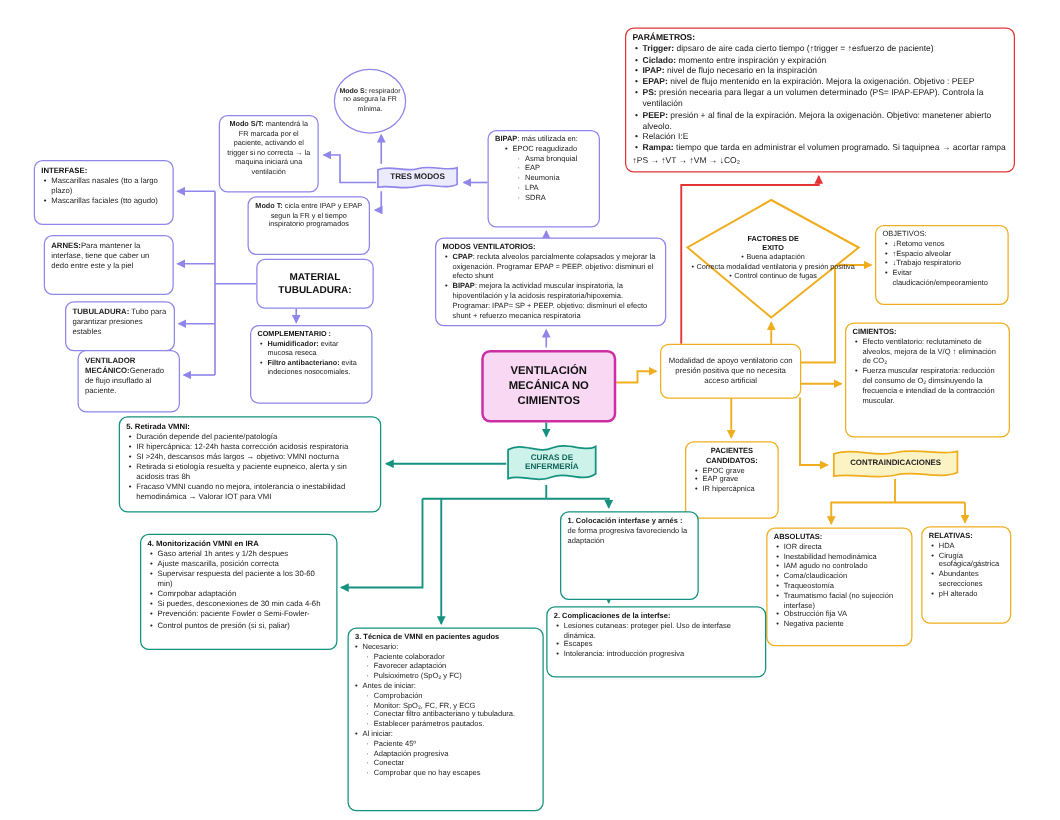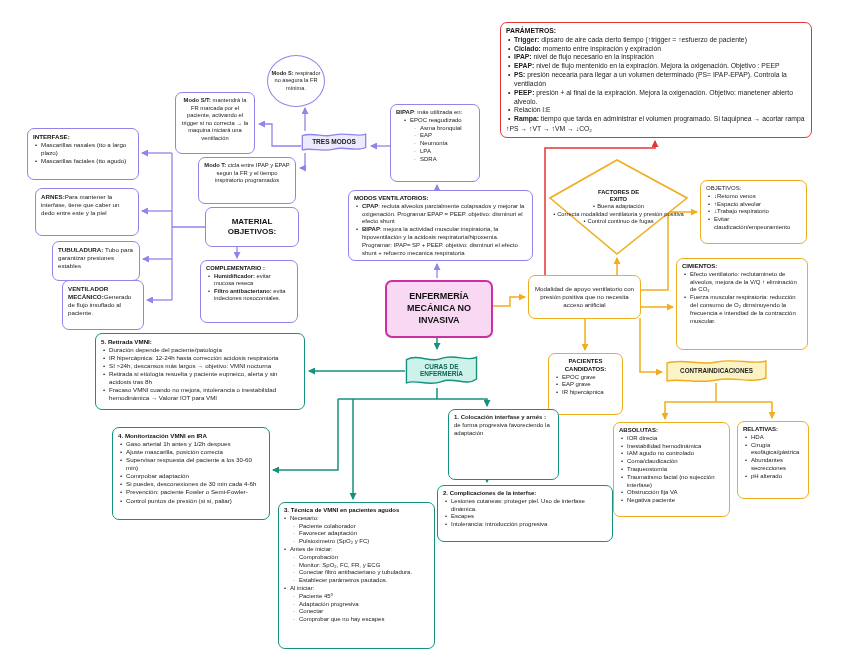--- a/index.html
+++ b/index.html
@@ -146,21 +146,21 @@
 
   <div class="box b-purple" style="left:348px;top:190px;width:185px;height:71px;">
     <span class="bold">MODOS VENTILATORIOS:</span>
     <ul>
         <li><b>CPAP</b><span>: recluta alveolos parcialmente colapsados y mejorar la oxigenación. Programar EPAP = PEEP. objetivo: disminuri el efecto shunt</span></li>
         <li><b>BIPAP</b><span>: mejora la actividad muscular inspiratoria, la hipoventilación y la acidosis respiratoria/hipoxemia. Programar: IPAP= SP + PEEP. objetivo: disminuri el efecto shunt + refuerzo mecanica respiratoria</span></li>
       </ul>
   </div>
 
   <div class="box b-purple flex-ctr ctr" style="left:205px;top:207px;width:94px;height:40px;font-size:8px;">
-    <span class="bold">MATERIAL OBJETIVOS:</span>
+    <span class="bold">MATERIAL TUBULADURA:</span>
   </div>
 
   <div class="box b-purple" style="left:200px;top:260px;width:98px;height:63px;font-size:5.8px;">
     <span class="bold">COMPLEMENTARIO :</span>
     <ul>
         <li><b>Humidificador:</b><span> evitar mucosa reseca</span></li>
         <li><b>Filtro antibacteriano:</b><span> evita indeciones nosocomiales.</span></li>
       </ul>
   </div>
 
@@ -178,21 +178,21 @@
 
   <div class="box b-purple" style="left:52px;top:241px;width:88px;height:40px;font-size:6.2px;">
     <b>TUBULADURA:</b><span> Tubo para garantizar presiones estables</span>
   </div>
 
   <div class="box b-purple" style="left:62px;top:280px;width:82px;height:50px;font-size:6.2px;">
     <b>VENTILADOR MECÁNICO:</b><span>Generado de flujo insuflado al paciente.</span>
   </div>
 
   <div class="box b-pink flex-ctr ctr" style="left:385px;top:280px;width:108px;height:58px;font-size:9px;">
-    <span class="bold">ENFERMERÍA MECÁNICA NO INVASIVA</span>
+    <span class="bold">VENTILACIÓN MECÁNICA NO CIMIENTOS</span>
   </div>
 
   <div class="box b-yellow flex-ctr ctr" style="left:528px;top:275px;width:113px;height:44px;font-size:6.2px;">
     <span>Modalidad de apoyo ventilatorio con presión positiva que no necesita acceso artificial</span>
   </div>
 
   <div class="diamond" style="left:548px;top:158px;width:141px;height:98px;">
     <svg viewBox="0 0 141 98" preserveAspectRatio="none">
       <polygon points="69,2 139,40 69,96 2,40" fill="#fff" stroke="#f0ad1d" stroke-width="1.6" vector-effect="non-scaling-stroke"></polygon>
     </svg>

